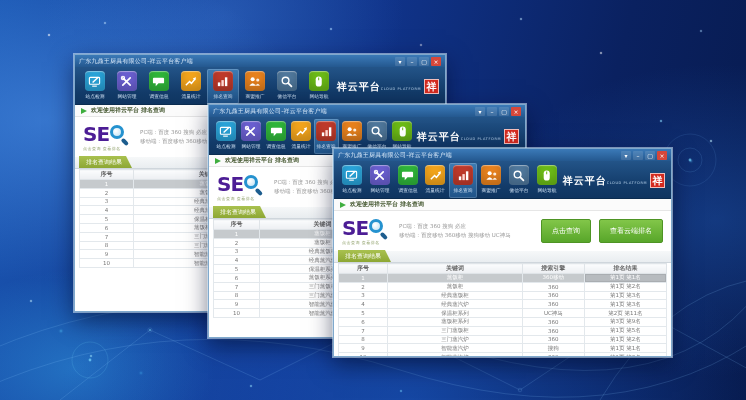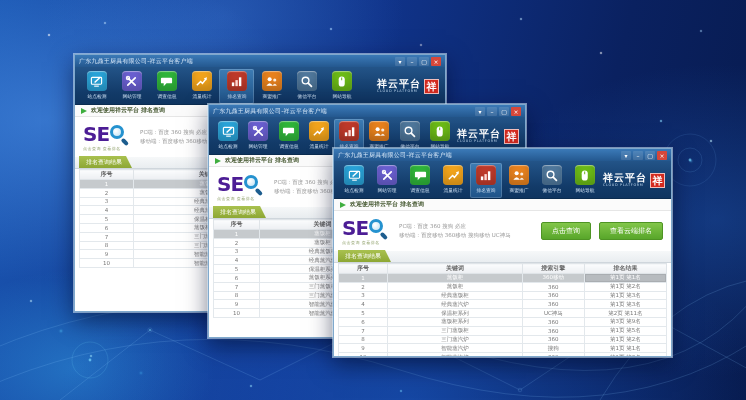--- a/index.html
+++ b/index.html
@@ -39,21 +39,21 @@
     background:linear-gradient(#235488,#123a68 70%,#0f3560);border-bottom:1px solid #0b2c50;}
   .tb-item{flex:1 1 0;max-width:35px;min-width:0;display:flex;flex-direction:column;align-items:center;
     padding-top:2px;cursor:pointer;border-radius:2px;}
   .tb-item.active{background:linear-gradient(#3d7cb4,#1f5388);box-shadow:inset 0 0 0 1px rgba(255,255,255,.18);}
   .tb-icon{width:20px;height:20px;border-radius:4px;display:flex;align-items:center;justify-content:center;
     box-shadow:inset 0 -6px 8px rgba(0,0,0,.18), inset 0 1px 1px rgba(255,255,255,.45);}
   .c1{background:#29a3d8}.c2{background:#6a5fd0}.c3{background:#2fb53a}.c4{background:#f2a41c}
   .c5{background:#bf3a2b}.c6{background:#e8821e}.c7{background:#50789c}.c8{background:#6cbb17}
   .tb-label{font-size:5px;color:#cfe2f5;margin-top:2px;white-space:nowrap;transform:scale(.95);}
   .brand{margin-left:auto;display:flex;align-items:center;gap:3px;padding:0 2px;min-width:0;overflow:hidden;}
-  .brand-txt{display:flex;flex-direction:column;align-items:flex-start;line-height:1;}
+  .brand-txt{display:flex;flex-direction:row;align-items:flex-end;line-height:1;}
   .brand-name{font-size:10px;font-weight:bold;color:#fff;letter-spacing:1px;white-space:nowrap;}
   .brand-sub{font-size:3.5px;color:#bcd6ee;letter-spacing:.6px;margin-top:1px;white-space:nowrap;}
   .brand-badge{width:15px;height:15px;background:#d42a1f;color:#fff;font-size:10px;font-weight:bold;
     display:flex;align-items:center;justify-content:center;box-shadow:inset 0 0 0 1px rgba(255,255,255,.7);}
   
   .notice{height:12px;display:flex;align-items:center;gap:3px;padding:0 6px;background:#fbfbfb;
     border-bottom:1px solid #e6e6e6;}
   .notice-text{font-size:6px;font-weight:bold;color:#44572f;white-space:nowrap;}
   
   .seo-row{height:40px;position:relative;display:flex;align-items:center;padding:0 8px;background:#fff;}
@@ -61,21 +61,21 @@
   .seo-line{display:flex;align-items:center;}
   .seo-se{font-size:20px;font-weight:bold;color:#4c1d95;letter-spacing:-1px;line-height:1;}
   .lens{position:relative;width:18px;height:18px;margin-left:1px;}
   .lens-ring{position:absolute;left:0;top:0;width:14px;height:14px;border:3.5px solid #2592cf;border-radius:50%;
     background:radial-gradient(circle at 35% 35%,#fff 0%,#cfe9f7 70%);}
   .lens-handle{position:absolute;right:-1px;bottom:-1px;width:8px;height:3.5px;background:#1d5d8e;
     border-radius:2px;transform:rotate(45deg);}
   .seo-caption{font-size:4px;color:#8fa06a;margin-top:2px;letter-spacing:.5px;white-space:nowrap;}
   .seo-info{margin-left:12px;font-size:5.5px;color:#999;line-height:9px;white-space:nowrap;}
   .btns{position:absolute;right:8px;top:50%;transform:translateY(-50%);display:flex;gap:8px;}
-  .gbtn{height:18px;padding:0 10px;display:flex;align-items:center;justify-content:center;
+  .gbtn{height:24px;padding:0 10px;display:flex;align-items:center;justify-content:center;
     font-size:7px;color:#fff;background:linear-gradient(#82c649,#58a62a);border:1px solid #4e9424;
     border-radius:2px;cursor:pointer;white-space:nowrap;}
   
   .tabstrip{height:12px;background:linear-gradient(#f6f8f9,#e9edf0);border-bottom:1px solid #cfd6dc;
     display:flex;align-items:flex-end;padding-left:4px;}
   .tab{height:12px;line-height:12px;padding:0 10px 0 7px;background:linear-gradient(#a9c14f,#8da734);
     color:#fff;font-size:6px;clip-path:polygon(0 0,calc(100% - 6px) 0,100% 100%,0 100%);cursor:pointer;
     white-space:nowrap;}
   table.rank{width:calc(100% - 8px);margin:0 4px;border-collapse:collapse;table-layout:fixed;}
   table.rank th{height:9px;font-size:6px;font-weight:bold;color:#666;background:linear-gradient(#fbfcfd,#eceff2);

